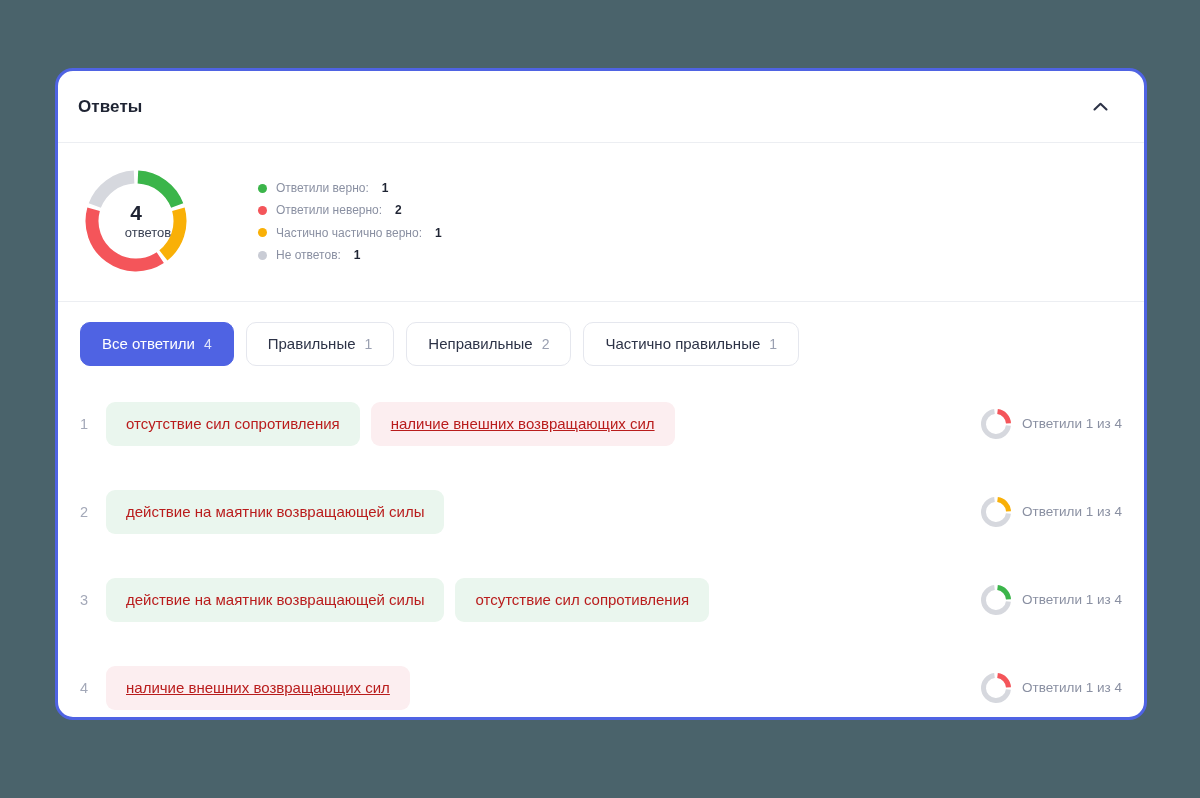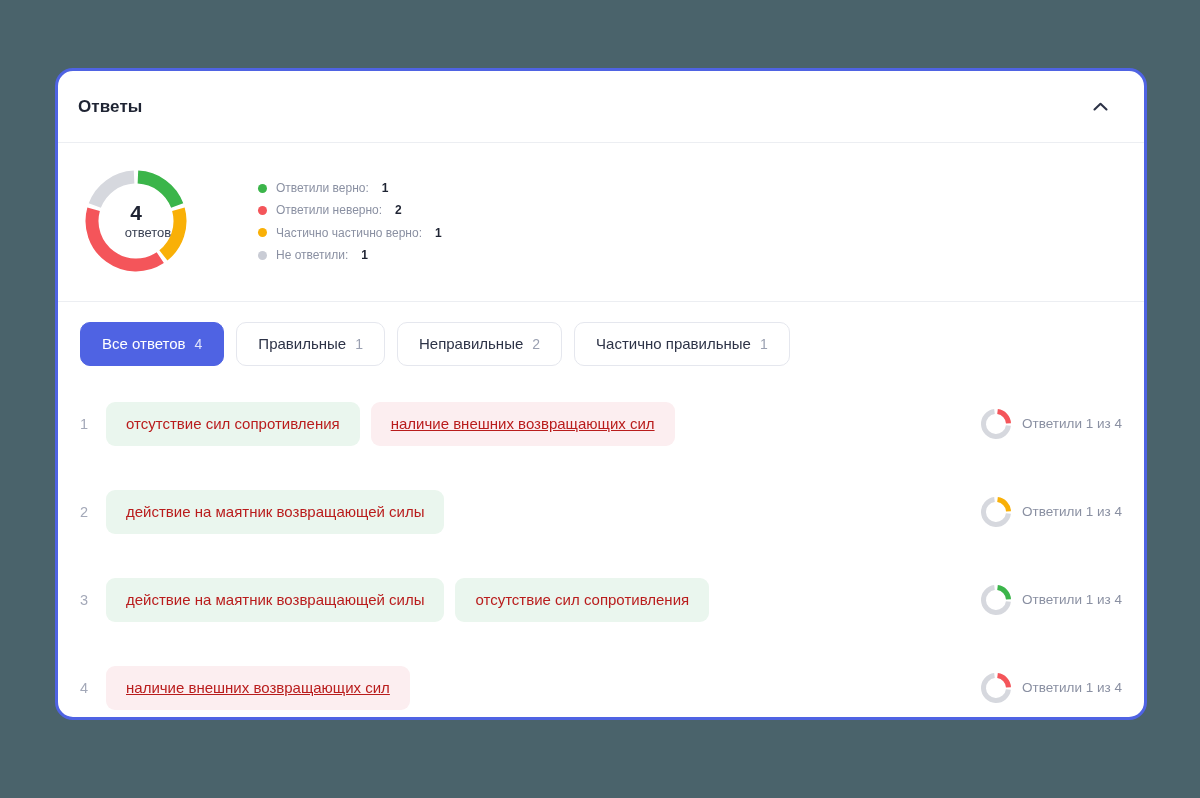--- a/index.html
+++ b/index.html
@@ -253,29 +253,29 @@
             <span class="legend-text">Ответили неверно:</span>
             <span class="legend-val">2</span>
           </li>
           <li class="legend-row">
             <span class="legend-dot" style="background:#f9b007"></span>
             <span class="legend-text">Частично частично верно:</span>
             <span class="legend-val">1</span>
           </li>
           <li class="legend-row">
             <span class="legend-dot" style="background:#c9ccd5"></span>
-            <span class="legend-text">Не ответили:</span>
+            <span class="legend-text">Не ответов:</span>
             <span class="legend-val">1</span>
           </li>
         </ul>
     </div>
 
     <nav class="tabs" id="tabs-bar">
         <button class="tab active">
-          <span>Все ответов</span>
+          <span>Все ответили</span>
           <span class="tab-count">4</span>
         </button>
         <button class="tab">
           <span>Правильные</span>
           <span class="tab-count">1</span>
         </button>
         <button class="tab">
           <span>Неправильные</span>
           <span class="tab-count">2</span>
         </button>

